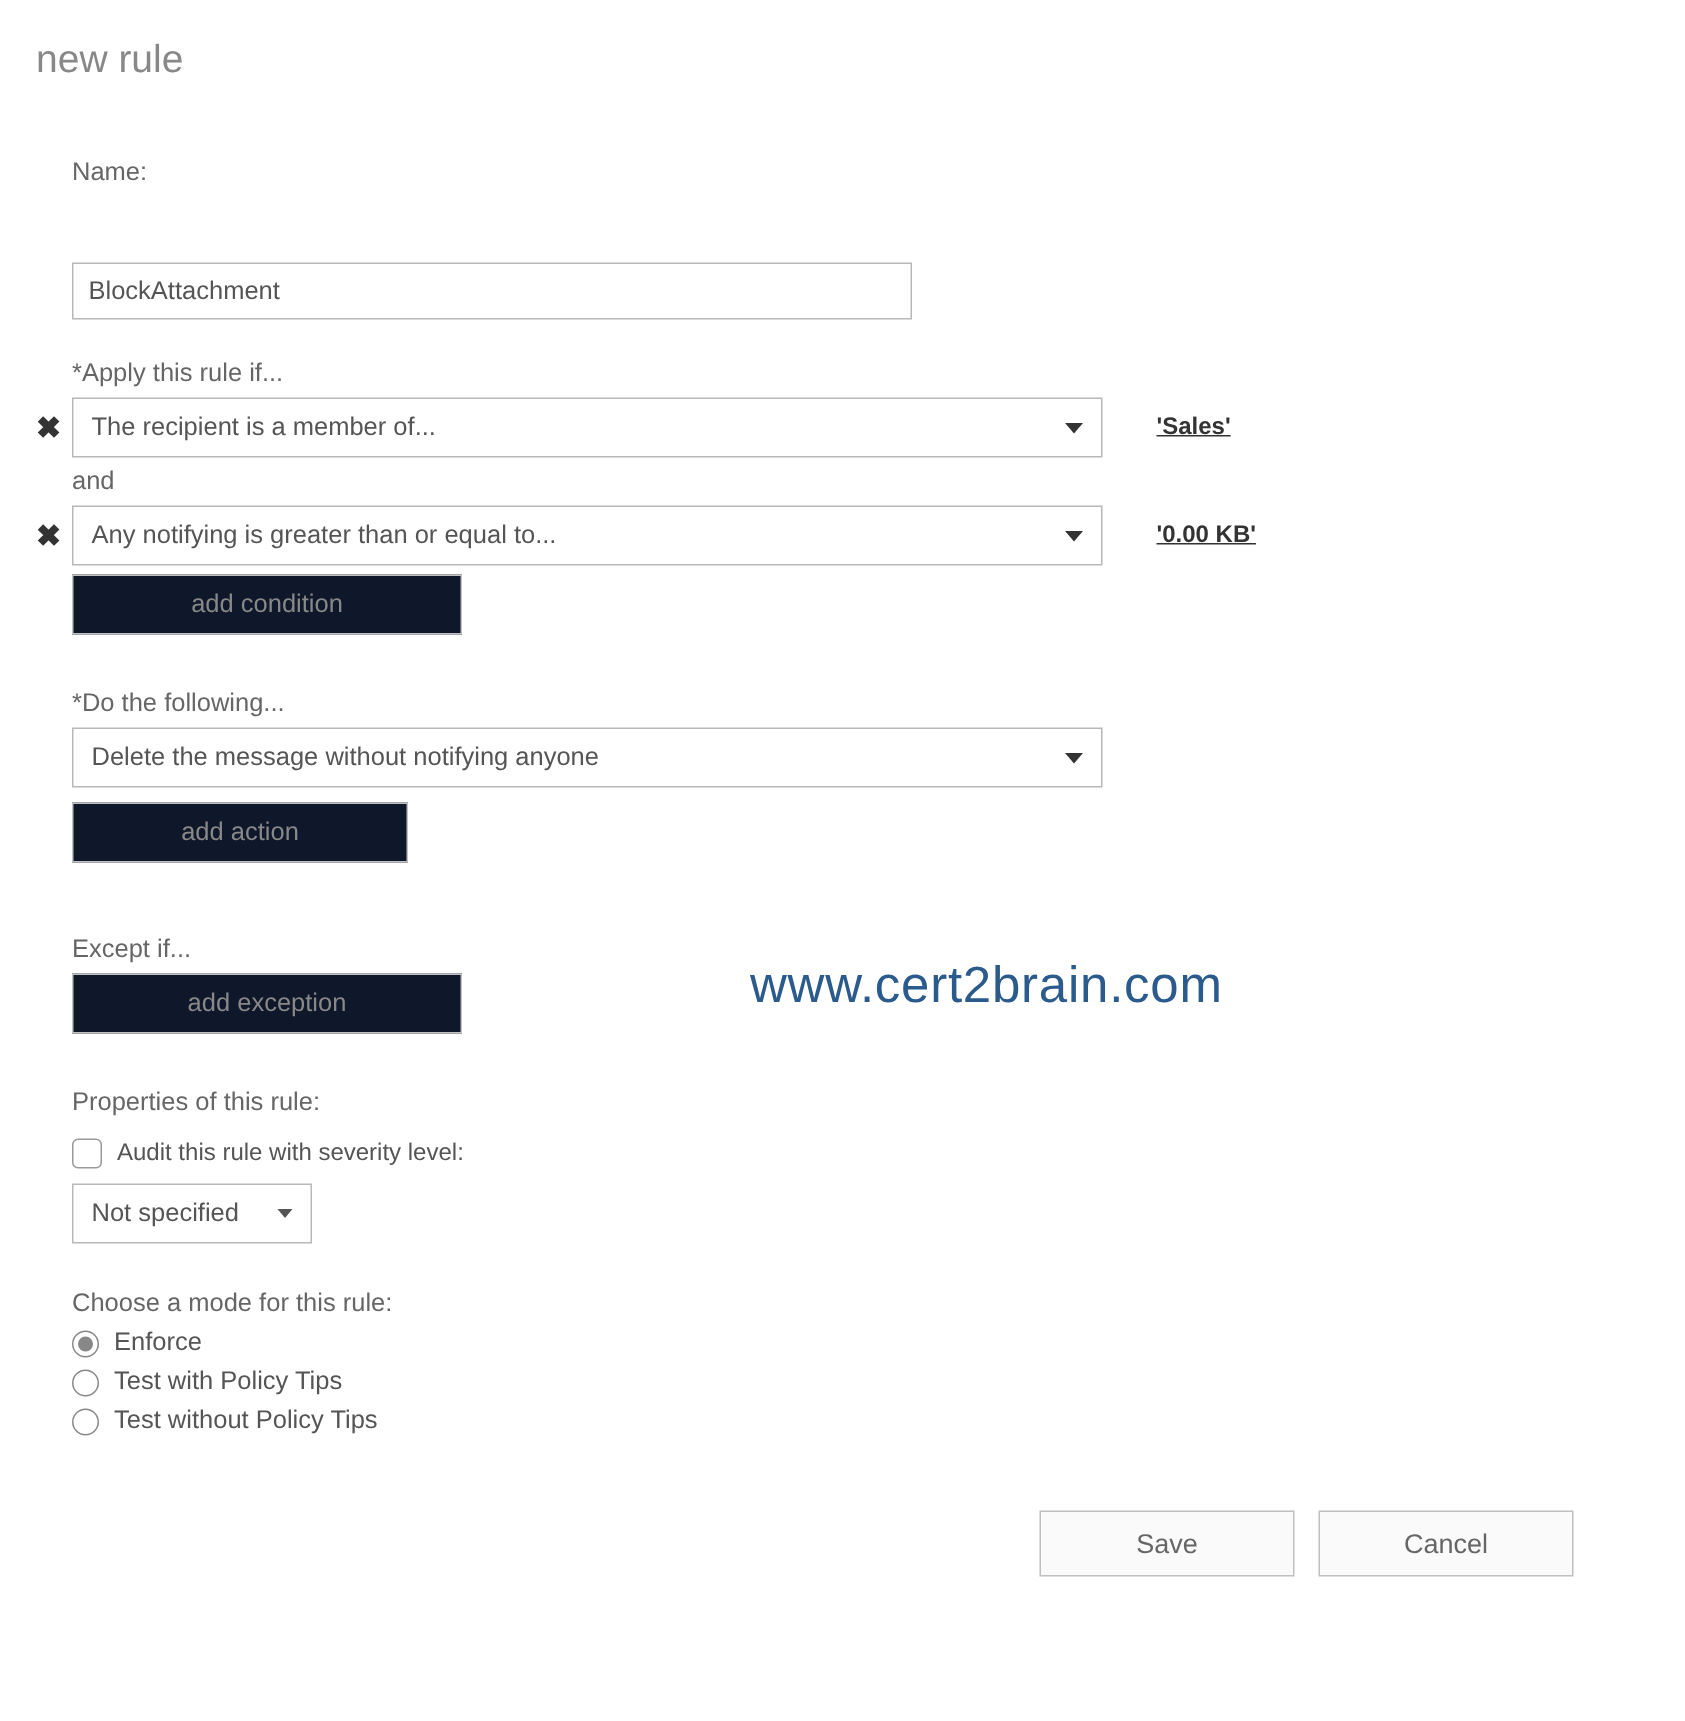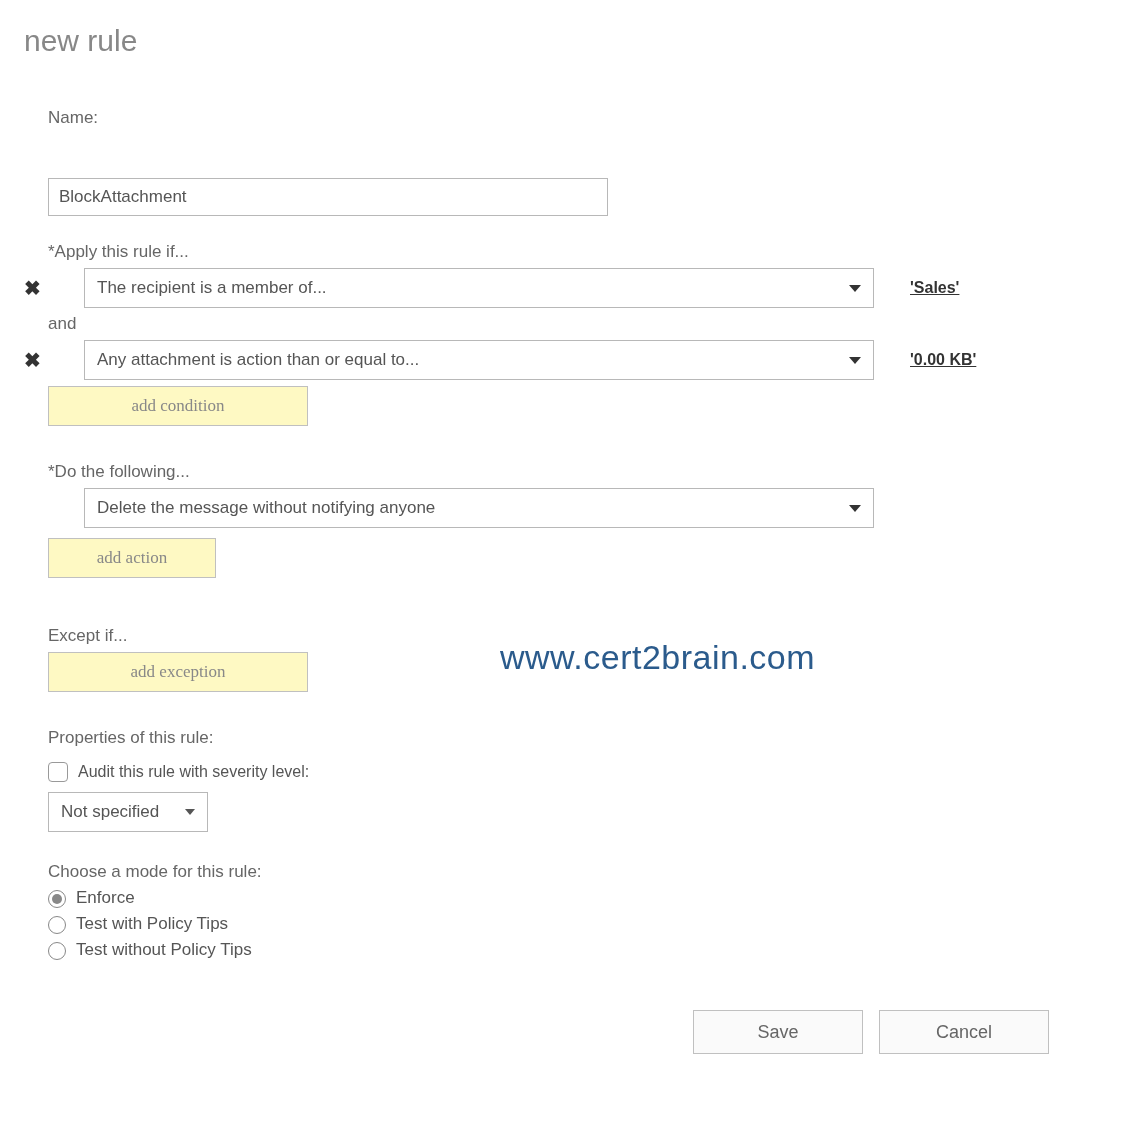--- a/index.html
+++ b/index.html
@@ -7,21 +7,21 @@
     margin: 0;
     padding: 0;
     font-family: "Segoe UI", "Segoe UI Light", Arial, sans-serif;
     font-size: 16px;
     color: #555;
     background: #fff;
     width: 1123px;
   }
   .page { padding: 20px 24px 24px 24px; }
   .page-title {
-    font-size: 30px;
+    font-size: 26px;
     font-weight: 300;
     color: #888;
     margin: 4px 0 50px 0;
   }
   .section { margin-left: 24px; margin-bottom: 26px; }
   .label {
     font-size: 17px;
     color: #666;
     margin-bottom: 6px;
   }
@@ -52,21 +52,21 @@
   .dropdown {
     border: 1px solid #b8b8b8;
     height: 40px;
     display: flex;
     align-items: center;
     justify-content: space-between;
     padding: 0 12px;
     background: #fff;
     cursor: pointer;
   }
-  .dropdown.wide { width: 790px; margin-left: 36px; }
+  .dropdown.wide { width: 687px; }
   .dropdown.small { width: 160px; }
   .dropdown-text { font-size: 17px; color: #555; }
   .caret {
     width: 0; height: 0;
     border-left: 6px solid transparent;
     border-right: 6px solid transparent;
     border-top: 7px solid #333;
   }
   .caret-small {
     width: 0; height: 0;
@@ -85,25 +85,25 @@
   }
   .and-text {
     font-size: 17px;
     color: #666;
     margin: 4px 0 6px 0;
   }
   .add-btn {
     width: 260px;
     height: 40px;
     border: 1px solid #c0c0c0;
-    background: #fef9c3;
+    background: #0f172a;
     font-size: 17px;
     color: #888;
     cursor: pointer;
-    font-family: Liberation Serif, serif;
+    font-family: Liberation Sans, sans-serif;
   }
   .checkbox-row {
     display: flex;
     align-items: center;
     margin-top: 14px;
     margin-bottom: 10px;
   }
   .checkbox {
     width: 20px; height: 20px;
     border: 1.5px solid #999;
@@ -182,36 +182,36 @@
         <span class="caret"></span>
       </div>
       <span class="value-link">'Sales'</span>
     </div>
 
     <div class="and-text">and</div>
 
     <div class="cond-row">
       <span class="remove-x">✖</span>
       <div class="dropdown wide">
-        <span class="dropdown-text">Any attachment is action than or equal to...</span>
+        <span class="dropdown-text">Any notifying is greater than or equal to...</span>
         <span class="caret"></span>
       </div>
       <span class="value-link">'0.00 KB'</span>
     </div>
 
     <button class="add-btn">add condition</button>
   </div>
 
   <div class="section" style="margin-top:36px;">
     <div class="label">*Do the following...</div>
     <div class="dropdown wide" style="margin-bottom:10px;">
       <span class="dropdown-text">Delete the message without notifying anyone</span>
       <span class="caret"></span>
     </div>
-    <button class="add-btn" style="width:168px;">add action</button>
+    <button class="add-btn" style="width:224px;">add action</button>
   </div>
 
   <div class="section" style="margin-top:48px;">
     <div class="label">Except if...</div>
     <button class="add-btn">add exception</button>
   </div>
 
   <div class="section" style="margin-top:36px;">
     <div class="label">Properties of this rule:</div>
     <div class="checkbox-row">

